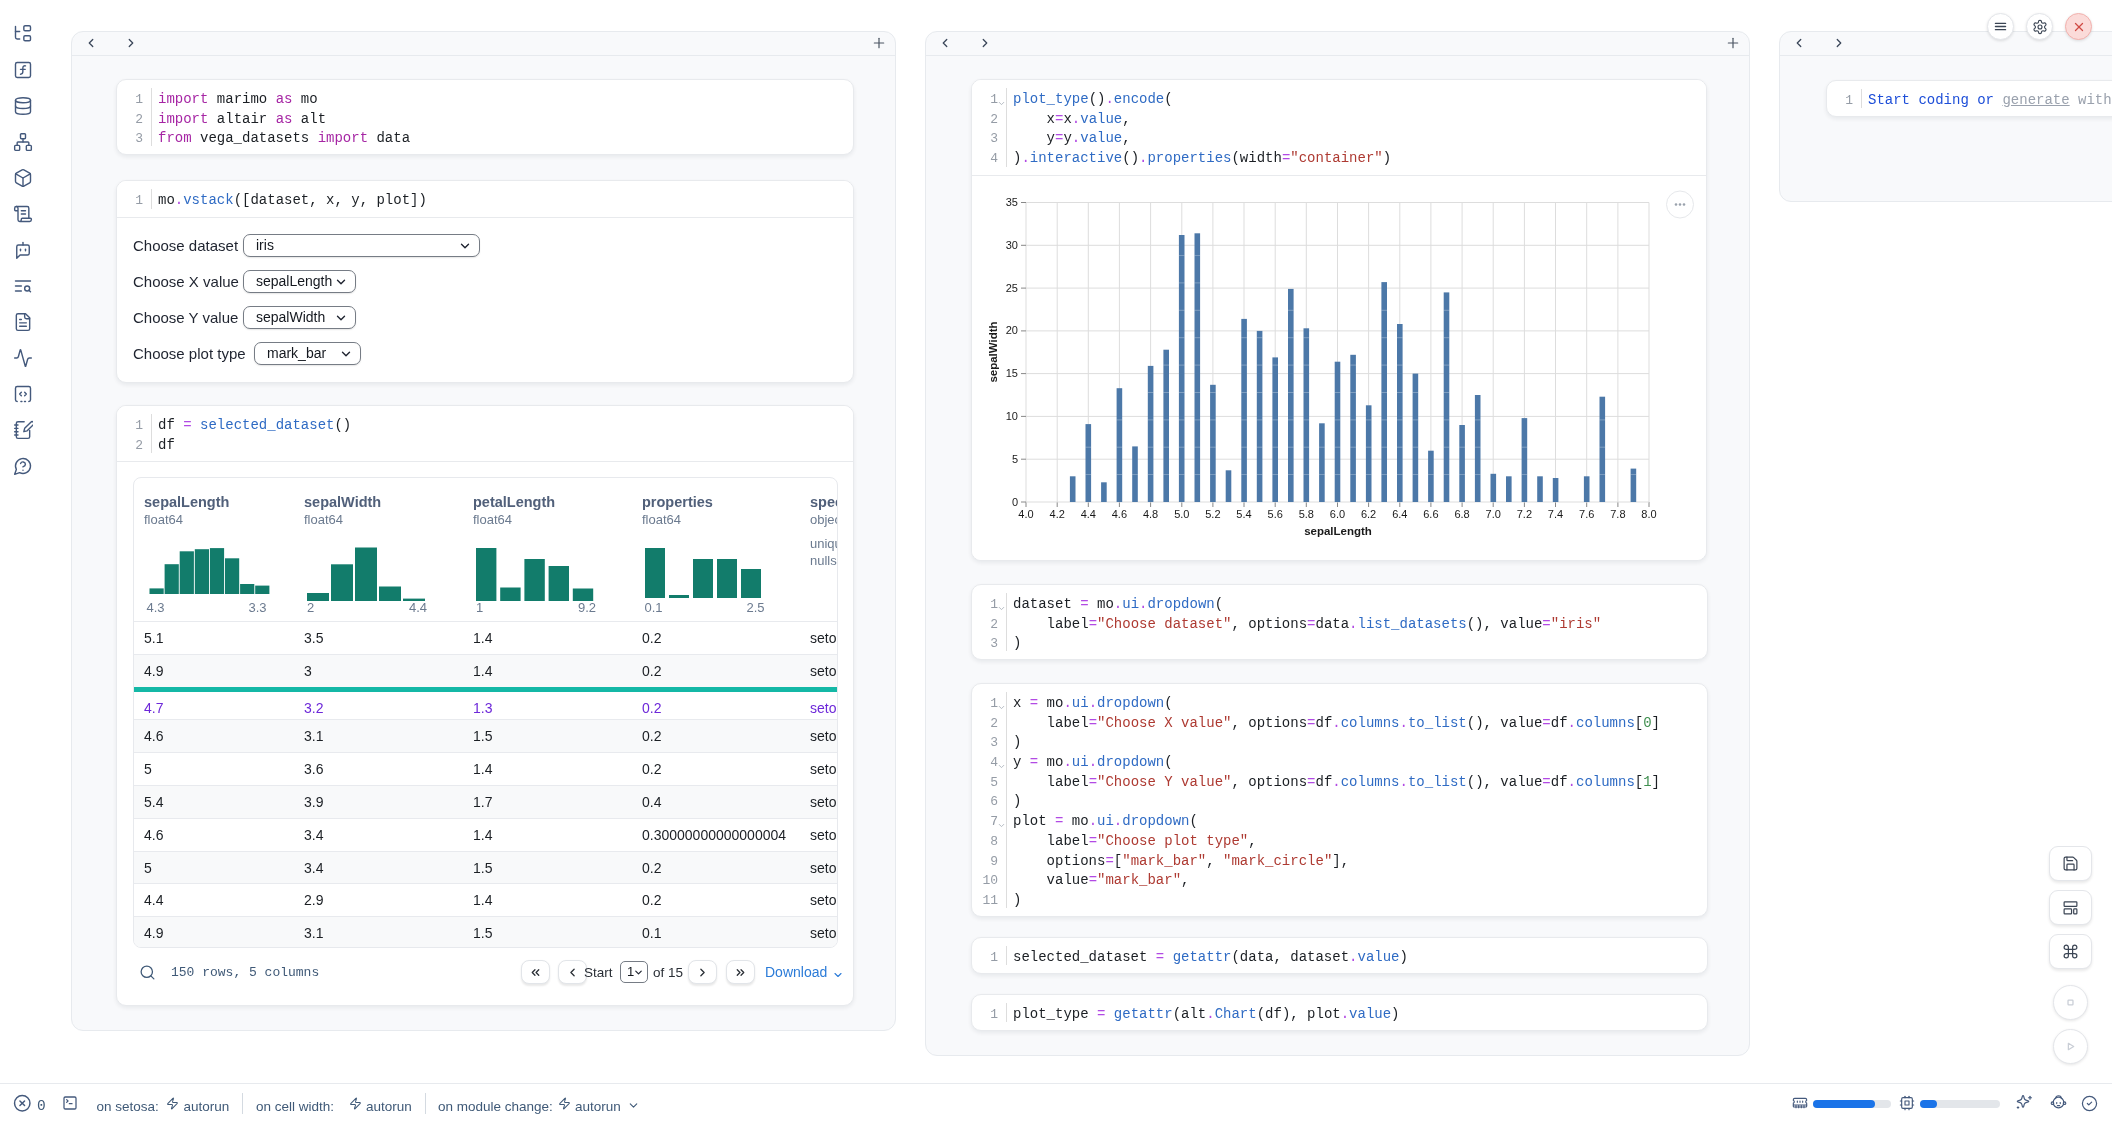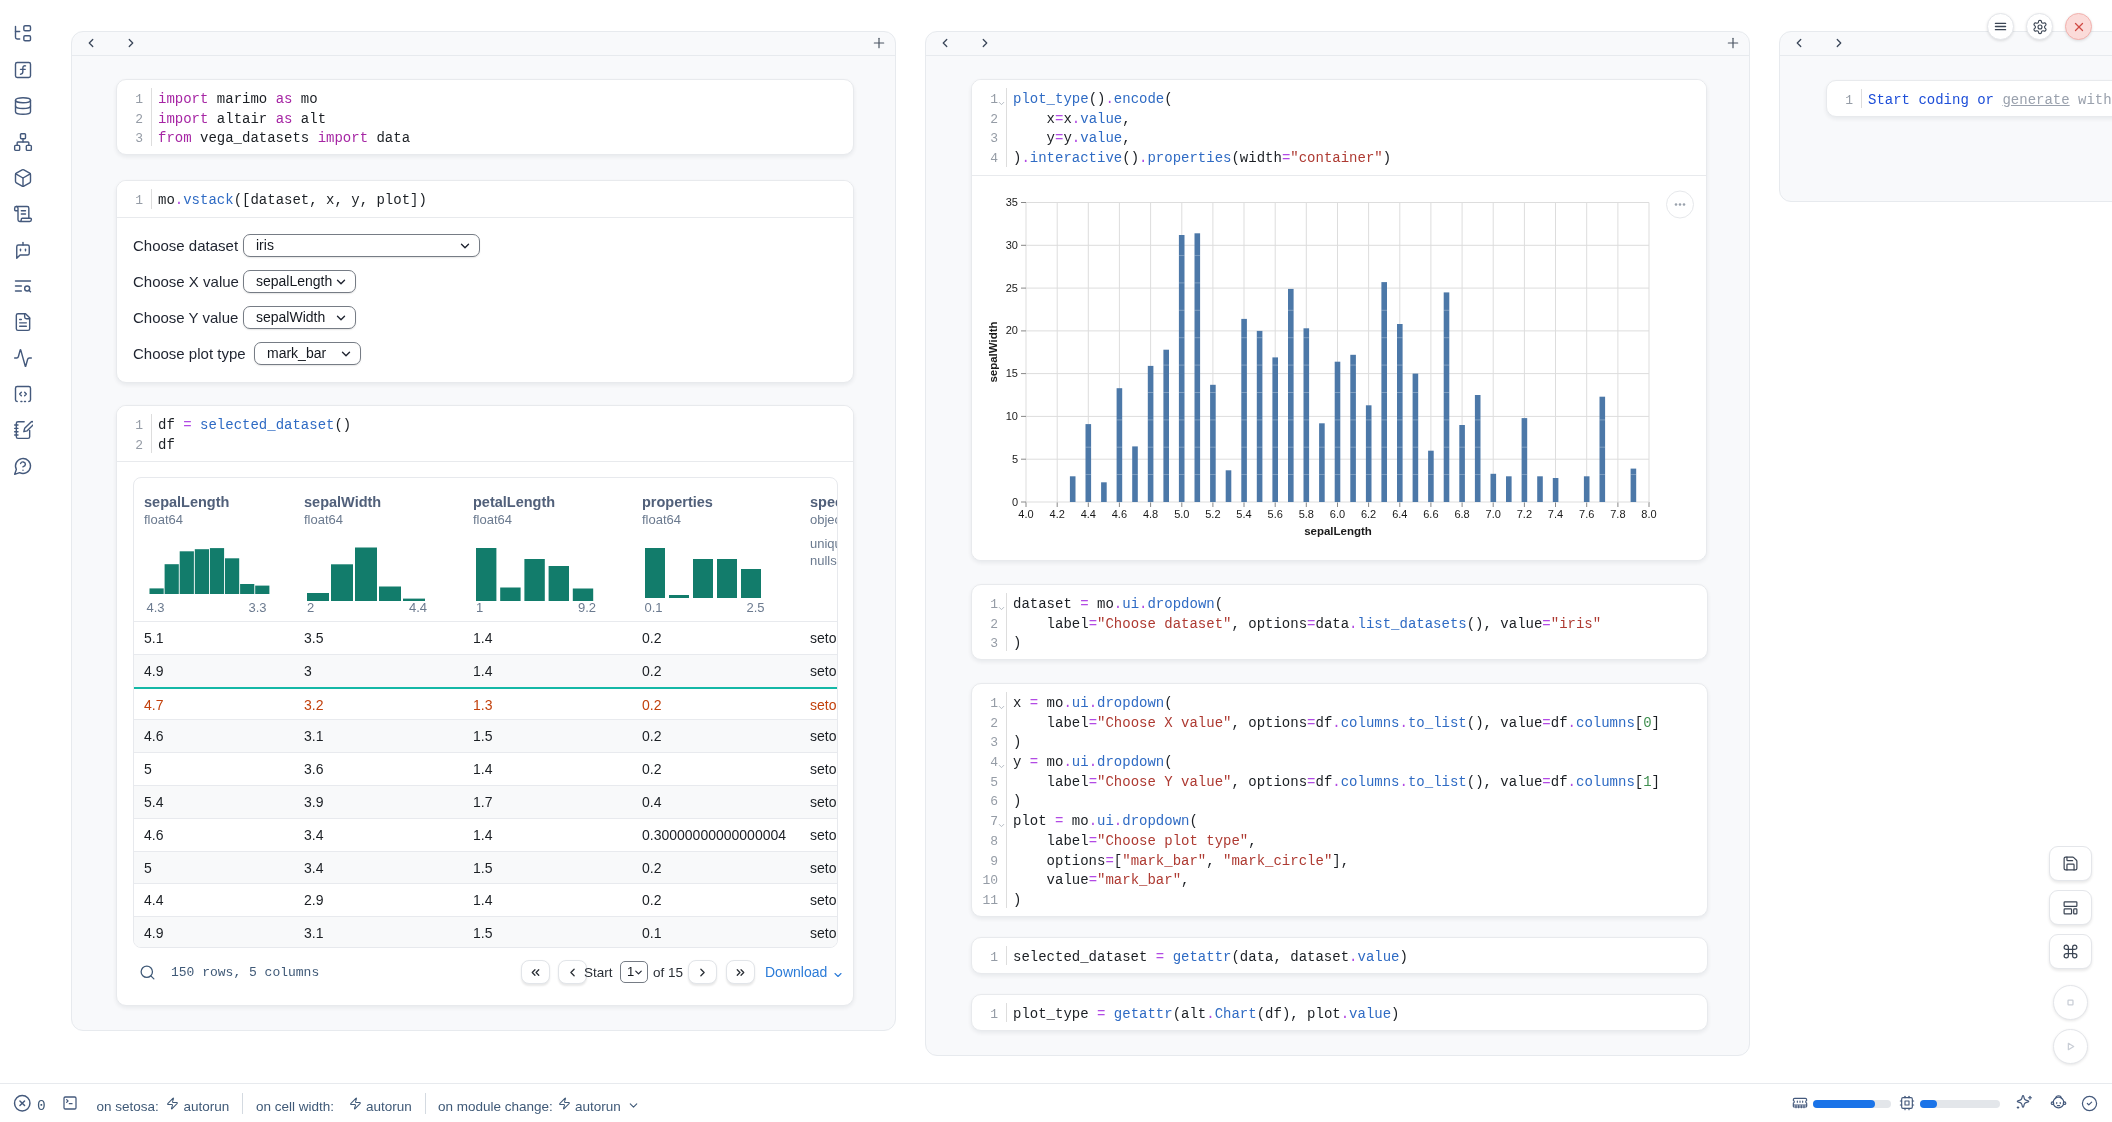--- a/index.html
+++ b/index.html
@@ -240,21 +240,21 @@
       <span style="position:absolute;left:508px">0.2</span>
       <span style="position:absolute;left:676px">setosa</span>
     </div>
     <div style="position:relative;height:32.8px;line-height:32px;background:#f8f9fa;border-top:1px solid #e8eaee;font-size:14px;color:#1b1f24">
       <span style="position:absolute;left:10px">4.9</span>
       <span style="position:absolute;left:170px">3</span>
       <span style="position:absolute;left:339px">1.4</span>
       <span style="position:absolute;left:508px">0.2</span>
       <span style="position:absolute;left:676px">setosa</span>
     </div>
-    <div style="position:relative;height:32.8px;line-height:32px;background:#fff;border-top:2px solid #14b8a6;font-size:14px;color:#c2410c">
+    <div style="position:relative;height:32.8px;line-height:32px;background:#fff;border-top:5px solid #14b8a6;font-size:14px;color:#6d28d9">
       <span style="position:absolute;left:10px">4.7</span>
       <span style="position:absolute;left:170px">3.2</span>
       <span style="position:absolute;left:339px">1.3</span>
       <span style="position:absolute;left:508px">0.2</span>
       <span style="position:absolute;left:676px">setosa</span>
     </div>
     <div style="position:relative;height:32.8px;line-height:32px;background:#f8f9fa;border-top:1px solid #e8eaee;font-size:14px;color:#1b1f24">
       <span style="position:absolute;left:10px">4.6</span>
       <span style="position:absolute;left:170px">3.1</span>
       <span style="position:absolute;left:339px">1.5</span>

